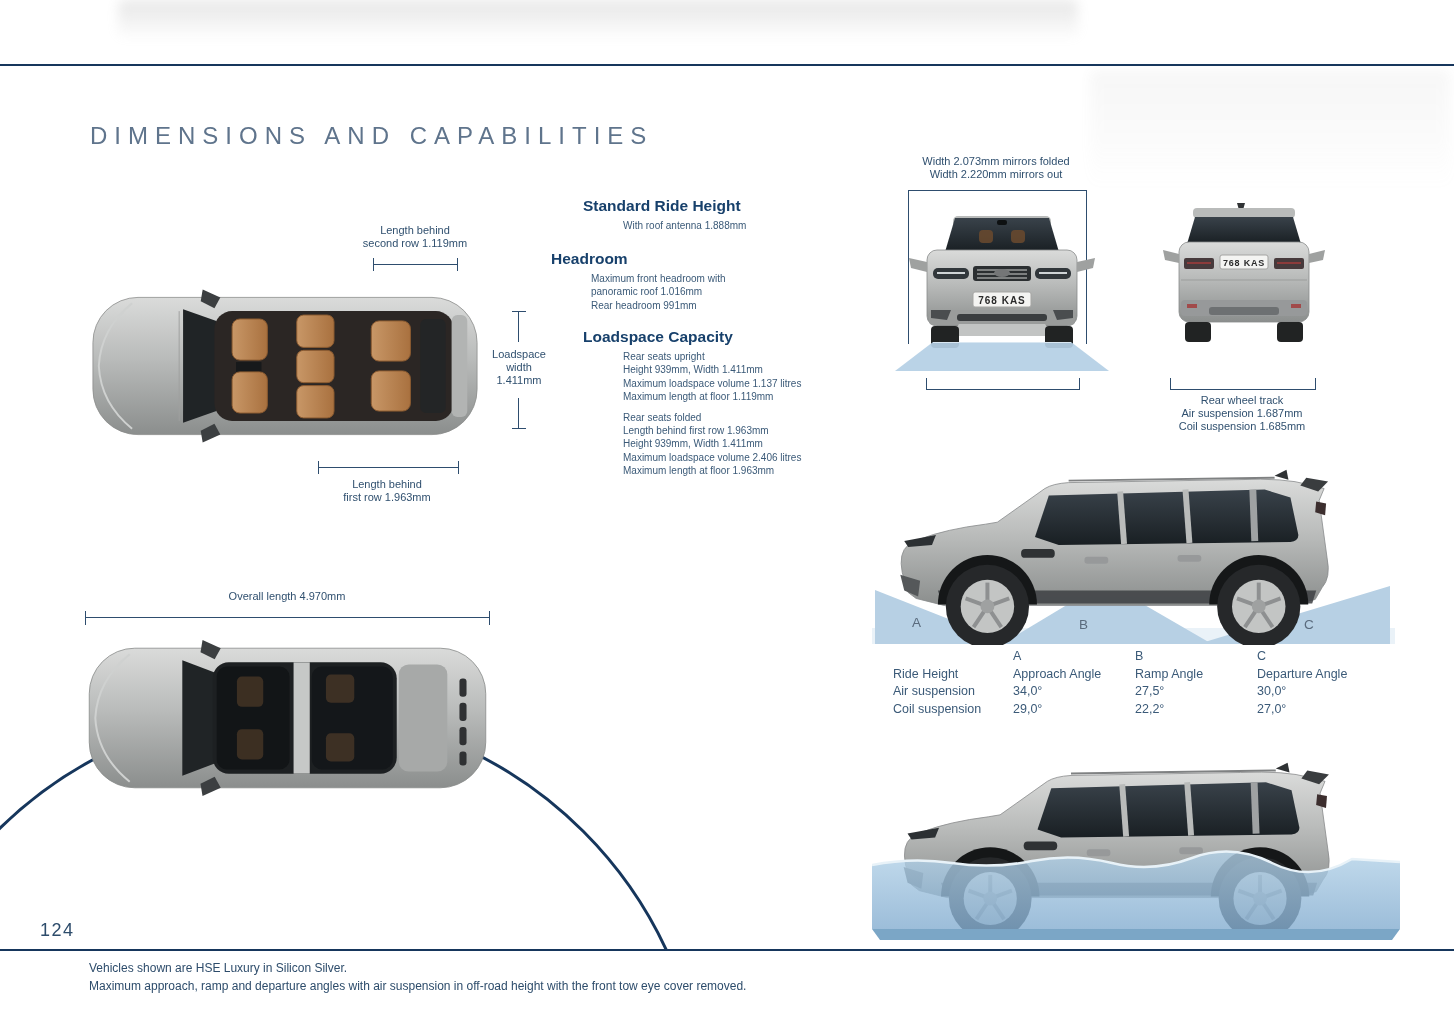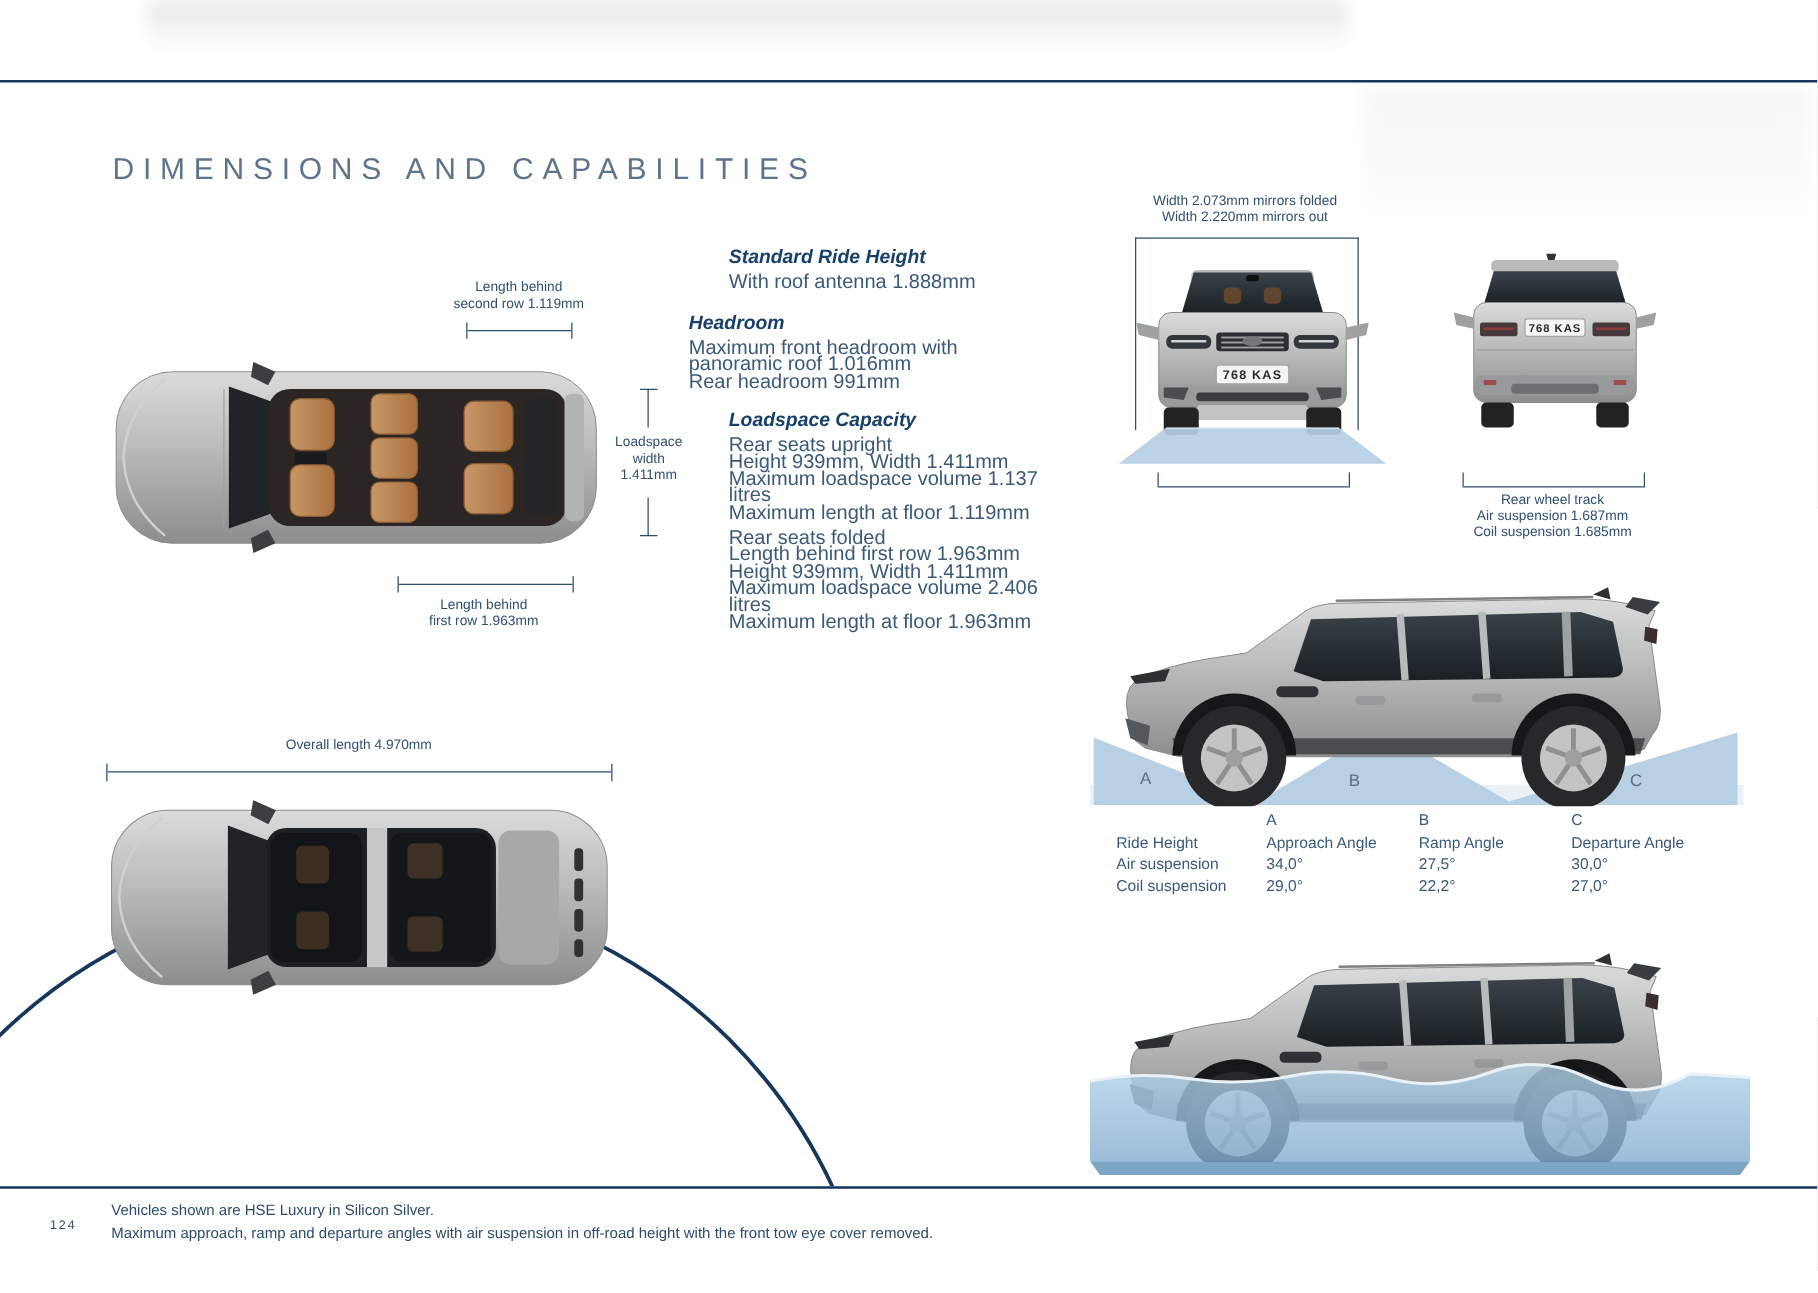--- a/index.html
+++ b/index.html
@@ -16,22 +16,22 @@
   }
   .abs{position:absolute;}
   .smudge{position:absolute;filter:blur(6px);opacity:.16;background:linear-gradient(180deg,#6a6a6a,#bdbdbd 60%,transparent);border-radius:6px;}
   .rule{position:absolute;left:0;width:1454px;height:2px;background:var(--navy);}
   .page-title{
     position:absolute;left:90px;top:122px;font-size:24px;letter-spacing:7px;
     color:#5f748c;font-weight:400;white-space:nowrap;
   }
   
   .spec{position:absolute;width:270px;}
-  .spec-title{margin:0 0 4px 0;font-size:15.5px;font-weight:700;color:var(--head);font-style:italic;}
-  .spec-par{font-size:16px;line-height:13.4px;color:var(--body);margin-top:7px;}
+  .spec-title{margin:0 0 4px 0;font-size:15.5px;font-weight:700;color:var(--head);}
+  .spec-par{font-size:10px;line-height:13.4px;color:var(--body);margin-top:7px;margin-left:40px;}
   .spec-par:first-of-type{margin-top:0;}
   [data-bind-lines]{white-space:pre-line;}
   
   .ann{position:absolute;font-size:11px;line-height:13px;color:#30506f;text-align:center;}
   
   .dim{position:absolute;}
   .dim-h{border-left:1.5px solid var(--dimc);border-right:1.5px solid var(--dimc);}
   .dim-h .bar{position:absolute;left:0;right:0;top:50%;margin-top:-0.75px;border-top:1.5px solid var(--dimc);}
   .dim-h.bar-bottom .bar{top:auto;bottom:0;margin-top:0;}
   .dim-h.bracket{border-top:1.5px solid var(--dimc);}
@@ -40,21 +40,21 @@
   .dim-v.no-bottom{border-bottom:none;}
   .dim-v.no-top{border-top:none;}
   
   .angle-table{
     position:absolute;left:893px;top:648px;display:grid;
     grid-template-columns:120px 122px 122px 132px;
     font-size:12.5px;line-height:17.6px;color:var(--body);
   }
   .ground-label{position:absolute;font-size:13.5px;color:#5a6b7d;}
   .footnote{position:absolute;font-size:12px;color:#2d4c6b;white-space:nowrap;}
-  .page-num{position:absolute;left:40px;top:975px;font-size:10px;letter-spacing:1.5px;color:#2d4c6b;}
+  .page-num{position:absolute;left:40px;top:920px;font-size:18px;letter-spacing:1.5px;color:#2d4c6b;}
   svg{display:block;}
   text{font-family:"Liberation Sans","DejaVu Sans",sans-serif;}
 </style>
 </head>
 <body>
 
 <div class="page">
 
   <svg width="0" height="0" style="position:absolute" aria-hidden="true">
     <defs>

